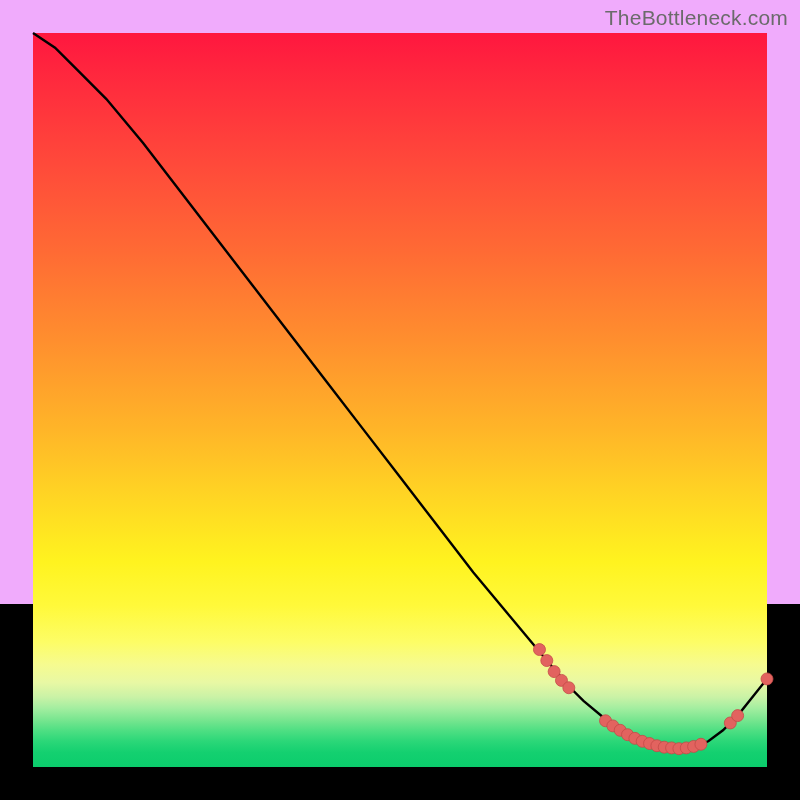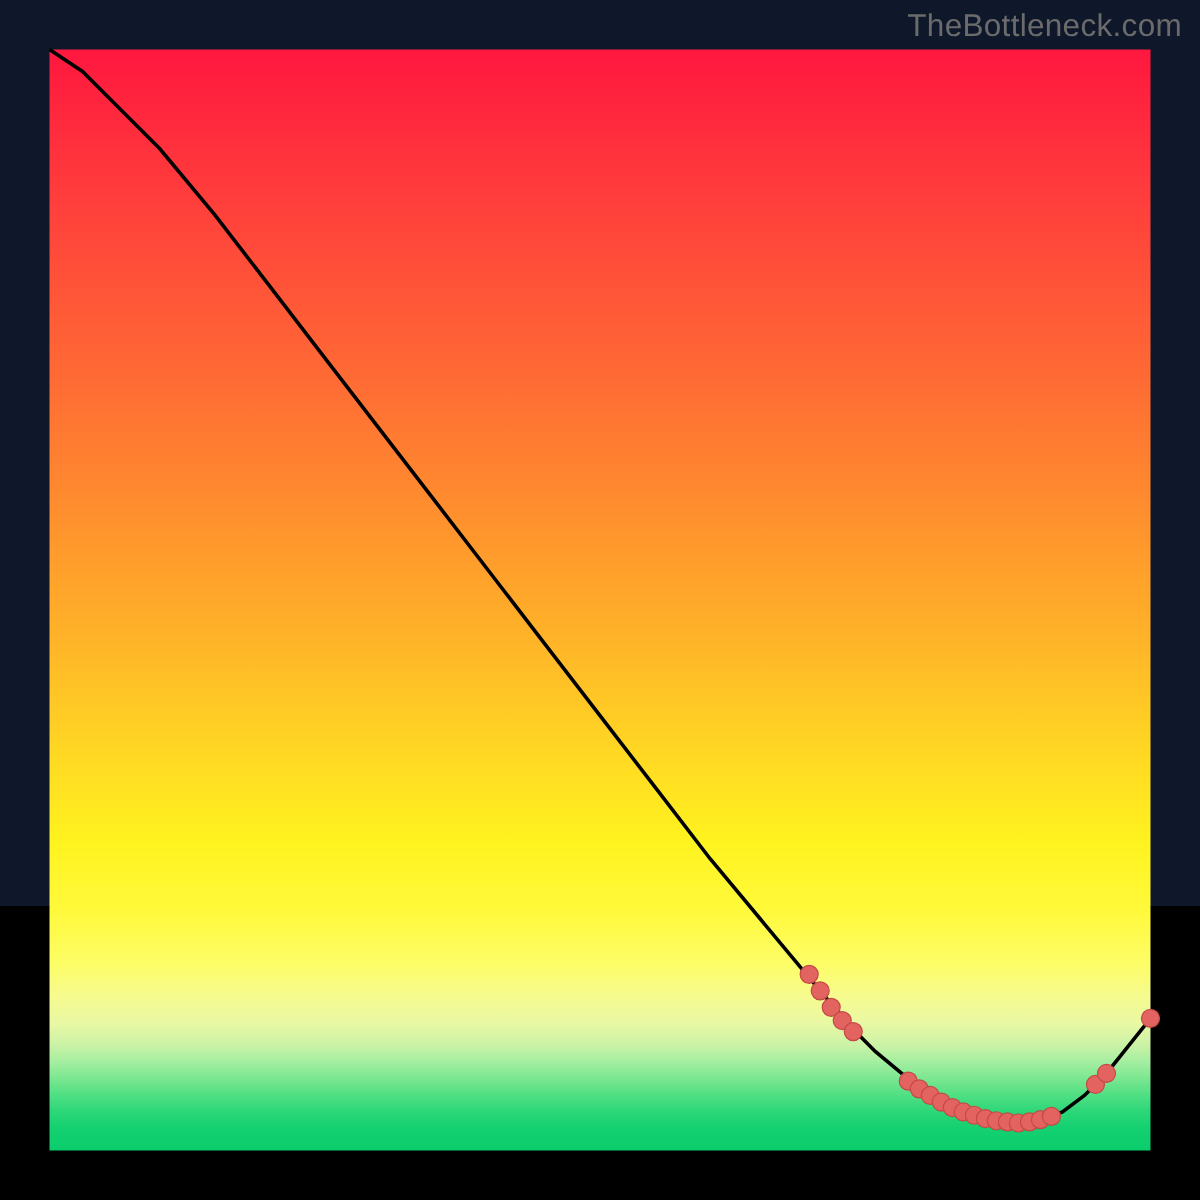--- a/index.html
+++ b/index.html
@@ -8,21 +8,21 @@
     width: 800px;
     height: 800px;
     background: #000;
     overflow: hidden;
     font-family: Arial, Helvetica, sans-serif;
   }
   .frame {
     position: relative;
     width: 800px;
     height: 604px;
-    background: #0f172a;
+    background: #f0abfc;
   }
   .plot {
     position: absolute;
     left: 33px;
     top: 33px;
     width: 734px;
     height: 734px;
     
     background: linear-gradient(to bottom,
       #ff173f 0%,

